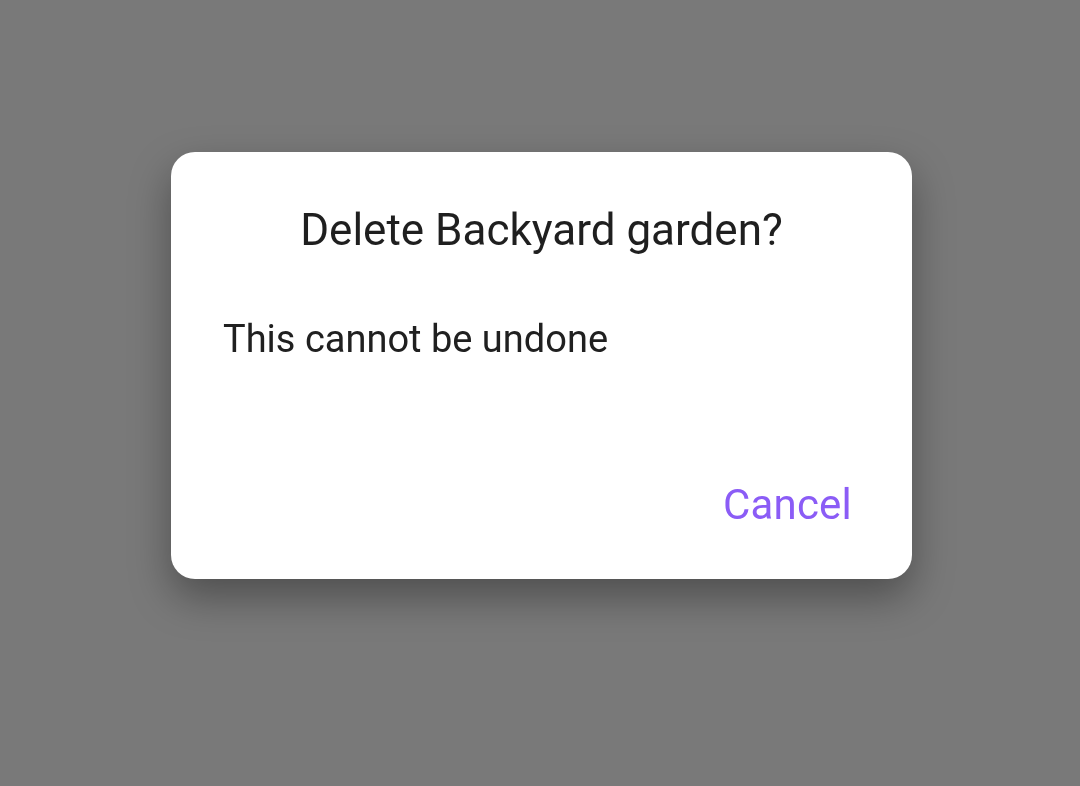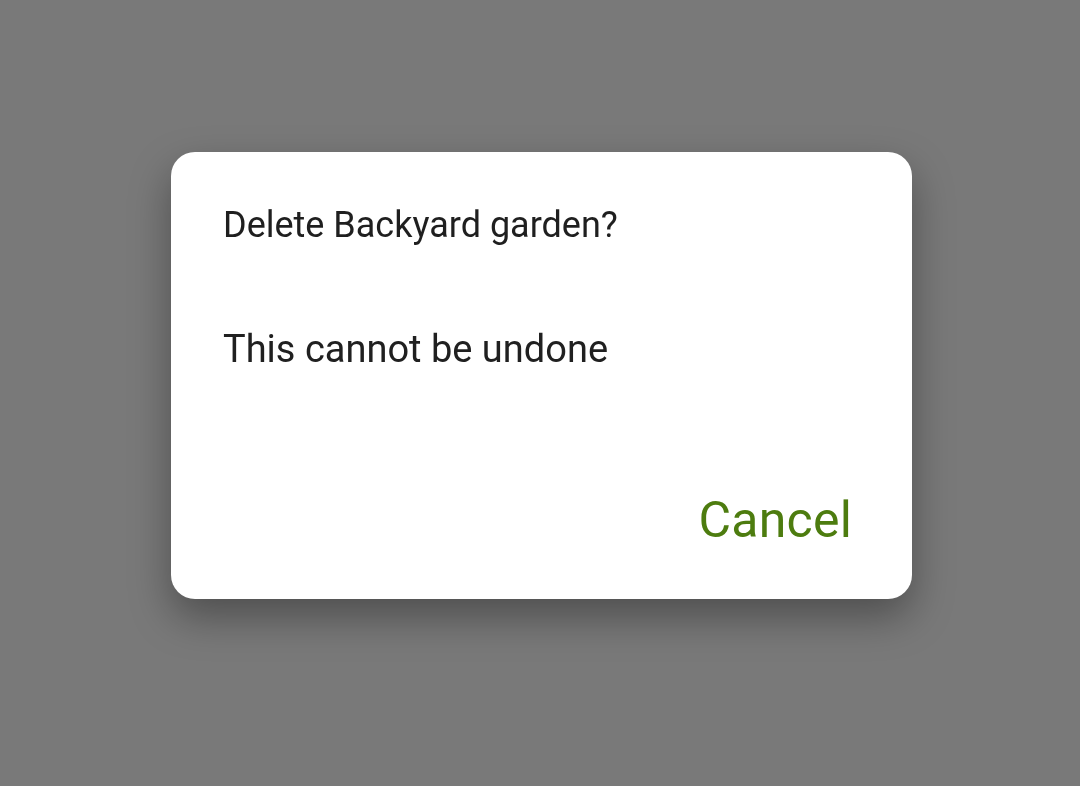--- a/index.html
+++ b/index.html
@@ -19,48 +19,49 @@
       position: absolute;
       left: 171px;
       top: 152px;
       width: 741px;
       background-color: #ffffff;
       border-radius: 24px;
       box-shadow: 0 18px 40px rgba(0,0,0,0.35);
       padding: 52px 52px 36px 52px;
     }
     .dialog-title {
-      font-size: 36px;
+      font-size: 44px;
       font-weight: 400;
       color: #1f1f1f;
       line-height: 1.2;
-      margin-bottom: 78px;
+      margin-bottom: 58px;
+      text-align: center;
     }
     .dialog-message {
       font-size: 38px;
       font-weight: 400;
       color: #202020;
       line-height: 1.3;
       margin-bottom: 110px;
     }
     .dialog-actions {
       display: flex;
       justify-content: flex-end;
       align-items: center;
       gap: 64px;
       padding-right: 4px;
       padding-bottom: 8px;
     }
     .dialog-button {
       background: none;
       border: none;
       font-family: inherit;
-      font-size: 50px;
+      font-size: 42px;
       font-weight: 400;
-      color: #4d7c0f;
+      color: #8b5cf6;
       cursor: pointer;
       padding: 6px 4px;
       letter-spacing: 0.2px;
     }
   </style>
 </head>
 <body>
 
 <div class="dialog">
   <h1 class="dialog-title">Delete Backyard garden?</h1>

